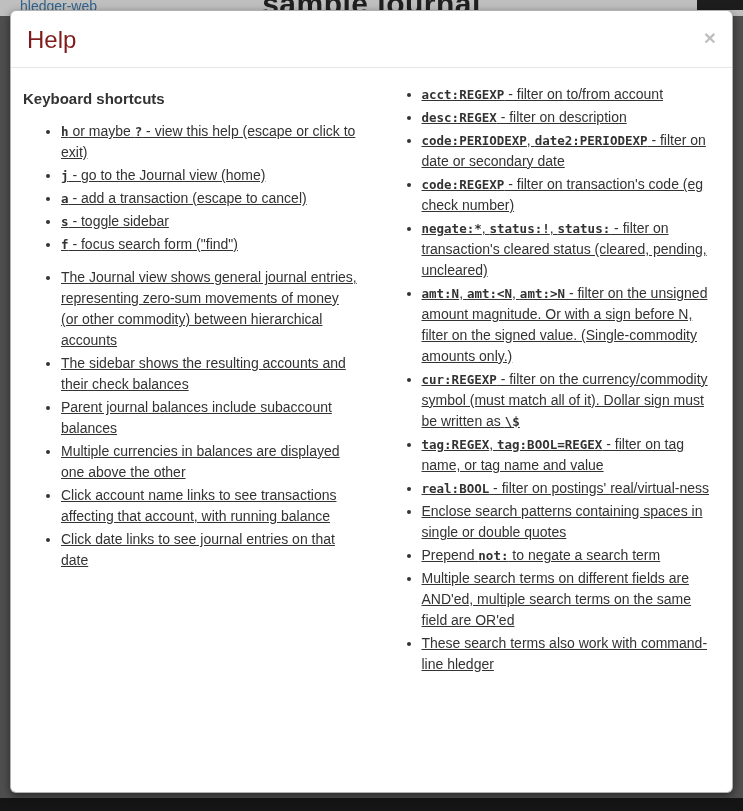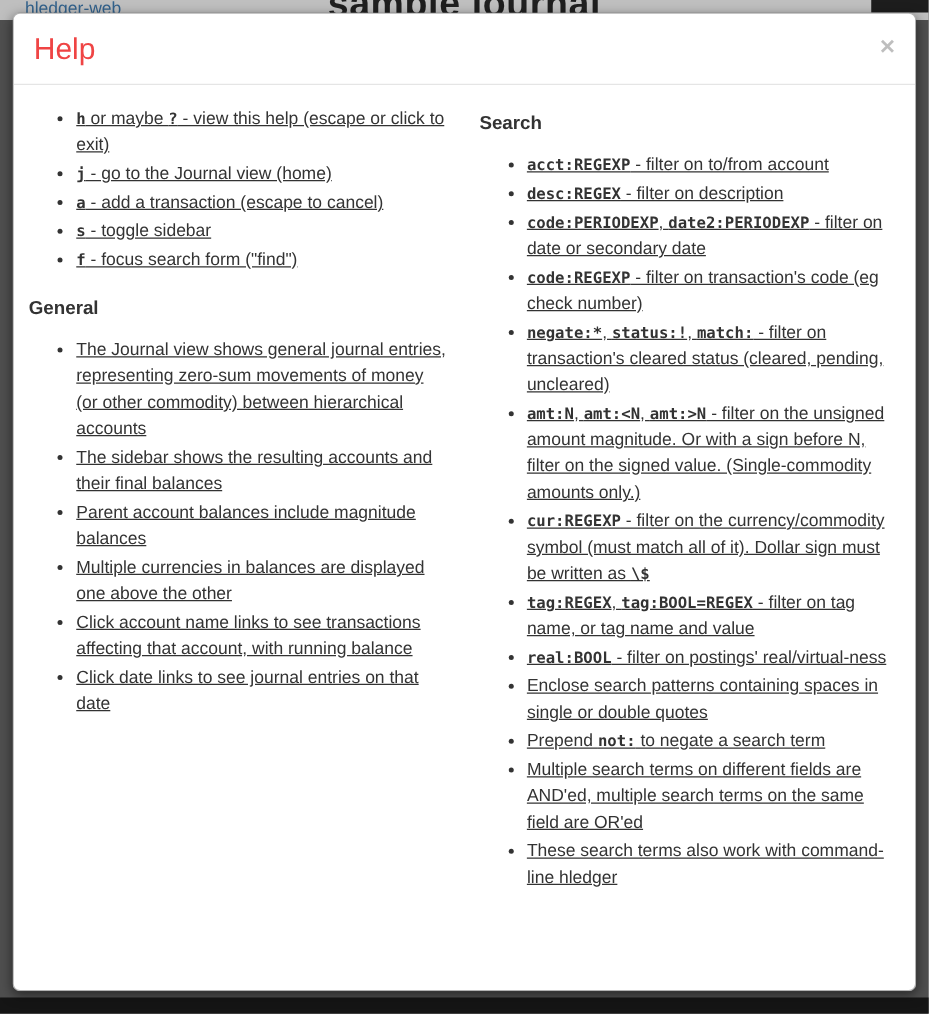--- a/index.html
+++ b/index.html
@@ -78,21 +78,21 @@
   .modal-header {
     position: relative;
     padding: 15px 16px 13px 16px;
     border-bottom: 1px solid #e5e5e5;
   }
   .modal-title {
     margin: 0;
     font-size: 24px;
     font-weight: 500;
     line-height: 28px;
-    color: #ef4444;
+    color: #7f1d1d;
   }
   .close-button {
     position: absolute;
     top: 16px;
     right: 16px;
     padding: 0;
     background: none;
     border: none;
     font-family: "Liberation Sans", sans-serif;
     font-size: 21px;
@@ -149,45 +149,44 @@
 
 <div class="modal">
   <div class="modal-header">
     <button class="close-button">
       <span>×</span>
     </button>
     <h2 class="modal-title">Help</h2>
   </div>
   <div class="modal-body">
     <div class="help-col">
+        <h3 class="section-heading">Keyboard shortcuts</h3>
         <ul class="help-list">
           <li><code class="token">h</code> or maybe <code class="token">?</code> - view this help (escape or click to exit)</li>
           <li><code class="token">j</code> - go to the Journal view (home)</li>
           <li><code class="token">a</code> - add a transaction (escape to cancel)</li>
           <li><code class="token">s</code> - toggle sidebar</li>
           <li><code class="token">f</code> - focus search form ("find")</li>
         </ul>
-        <h3 class="section-heading">General</h3>
         <ul class="help-list">
           <li>The Journal view shows general journal entries, representing zero-sum movements of money (or other commodity) between hierarchical accounts</li>
-          <li>The sidebar shows the resulting accounts and their final balances</li>
-          <li>Parent account balances include magnitude balances</li>
+          <li>The sidebar shows the resulting accounts and their check balances</li>
+          <li>Parent journal balances include subaccount balances</li>
           <li>Multiple currencies in balances are displayed one above the other</li>
           <li>Click account name links to see transactions affecting that account, with running balance</li>
           <li>Click date links to see journal entries on that date</li>
         </ul>
       </div>
     <div class="help-col">
-        <h3 class="section-heading">Search</h3>
         <ul class="help-list">
           <li><code class="token">acct:REGEXP</code> - filter on to/from account</li>
           <li><code class="token">desc:REGEX</code> - filter on description</li>
           <li><code class="token">code:PERIODEXP</code>, <code class="token">date2:PERIODEXP</code> - filter on date or secondary date</li>
           <li><code class="token">code:REGEXP</code> - filter on transaction's code (eg check number)</li>
-          <li><code class="token">negate:*</code>, <code class="token">status:!</code>, <code class="token">match:</code> - filter on transaction's cleared status (cleared, pending, uncleared)</li>
+          <li><code class="token">negate:*</code>, <code class="token">status:!</code>, <code class="token">status:</code> - filter on transaction's cleared status (cleared, pending, uncleared)</li>
           <li><code class="token">amt:N</code>, <code class="token">amt:&lt;N</code>, <code class="token">amt:&gt;N</code> - filter on the unsigned amount magnitude. Or with a sign before N, filter on the signed value. (Single-commodity amounts only.)</li>
           <li><code class="token">cur:REGEXP</code> - filter on the currency/commodity symbol (must match all of it). Dollar sign must be written as <code class="token">\$</code></li>
           <li><code class="token">tag:REGEX</code>, <code class="token">tag:BOOL=REGEX</code> - filter on tag name, or tag name and value</li>
           <li><code class="token">real:BOOL</code> - filter on postings' real/virtual-ness</li>
           <li>Enclose search patterns containing spaces in single or double quotes</li>
           <li>Prepend <code class="token">not:</code> to negate a search term</li>
           <li>Multiple search terms on different fields are AND'ed, multiple search terms on the same field are OR'ed</li>
           <li>These search terms also work with command-line hledger</li>
         </ul>
       </div>

